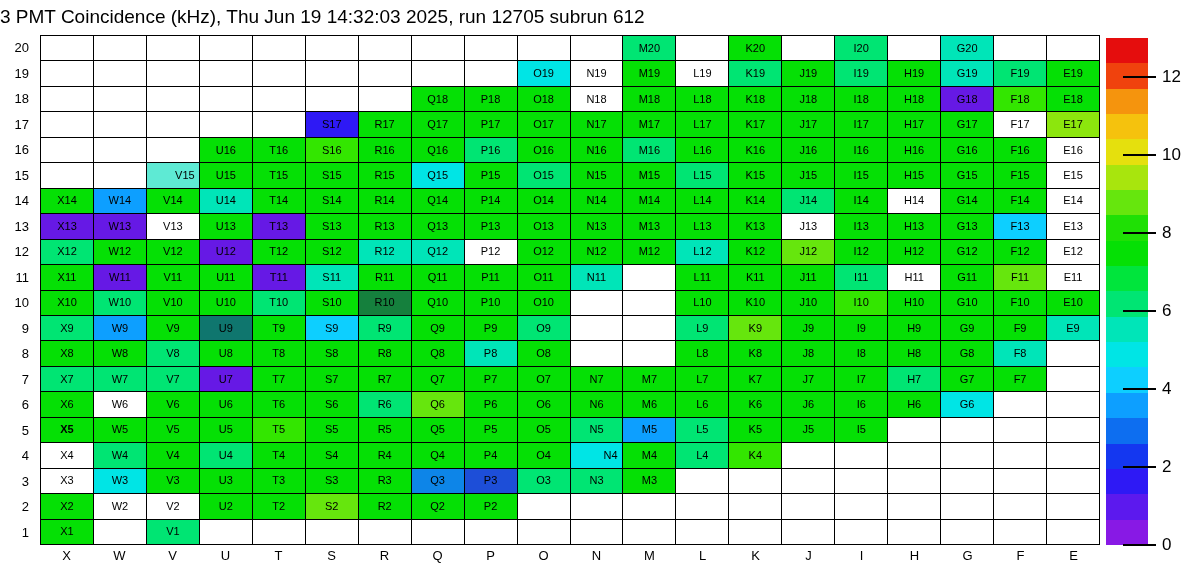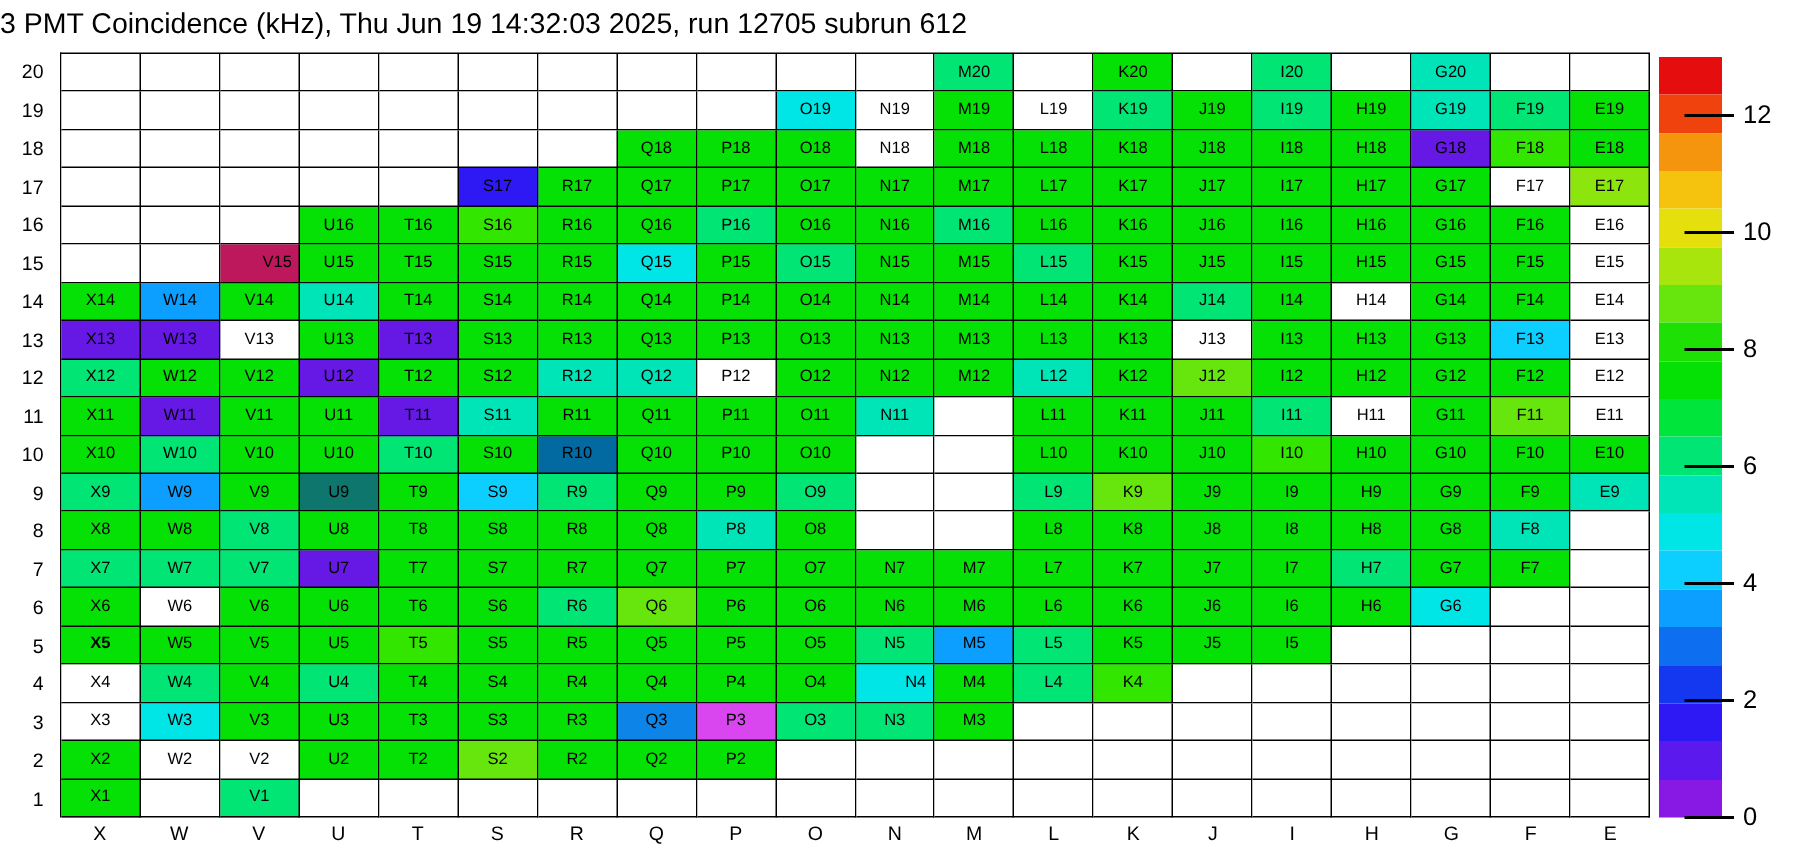--- a/index.html
+++ b/index.html
@@ -173,21 +173,21 @@
     <div class="cell" style="background: rgb(5, 224, 5);">L16</div>
     <div class="cell" style="background: rgb(5, 224, 5);">K16</div>
     <div class="cell" style="background: rgb(5, 224, 5);">J16</div>
     <div class="cell" style="background: rgb(5, 224, 5);">I16</div>
     <div class="cell" style="background: rgb(5, 224, 5);">H16</div>
     <div class="cell" style="background: rgb(5, 224, 5);">G16</div>
     <div class="cell" style="background: rgb(5, 224, 5);">F16</div>
     <div class="cell" style="background: rgb(255, 255, 255);">E16</div>
     <div class="cell" style="background: rgb(255, 255, 255);"></div>
     <div class="cell" style="background: rgb(255, 255, 255);"></div>
-    <div class="cell" style="background: #be185d; padding-left: 24px;">V15</div>
+    <div class="cell" style="background: #5eead4; padding-left: 24px;">V15</div>
     <div class="cell" style="background: rgb(5, 224, 5);">U15</div>
     <div class="cell" style="background: rgb(5, 224, 5);">T15</div>
     <div class="cell" style="background: rgb(5, 224, 5);">S15</div>
     <div class="cell" style="background: rgb(5, 224, 5);">R15</div>
     <div class="cell" style="background: rgb(0, 229, 229);">Q15</div>
     <div class="cell" style="background: rgb(5, 224, 5);">P15</div>
     <div class="cell" style="background: rgb(0, 229, 115);">O15</div>
     <div class="cell" style="background: rgb(5, 224, 5);">N15</div>
     <div class="cell" style="background: rgb(5, 224, 5);">M15</div>
     <div class="cell" style="background: rgb(0, 229, 115);">L15</div>
@@ -277,21 +277,21 @@
     <div class="cell" style="background: rgb(255, 255, 255);">H11</div>
     <div class="cell" style="background: rgb(5, 224, 5);">G11</div>
     <div class="cell" style="background: rgb(102, 230, 13);">F11</div>
     <div class="cell" style="background: rgb(255, 255, 255);">E11</div>
     <div class="cell" style="background: rgb(5, 224, 5);">X10</div>
     <div class="cell" style="background: rgb(0, 229, 115);">W10</div>
     <div class="cell" style="background: rgb(5, 224, 5);">V10</div>
     <div class="cell" style="background: rgb(5, 224, 5);">U10</div>
     <div class="cell" style="background: rgb(0, 229, 115);">T10</div>
     <div class="cell" style="background: rgb(5, 224, 5);">S10</div>
-    <div class="cell" style="background: #0369a1;">R10</div>
+    <div class="cell" style="background: #15803d;">R10</div>
     <div class="cell" style="background: rgb(5, 224, 5);">Q10</div>
     <div class="cell" style="background: rgb(5, 224, 5);">P10</div>
     <div class="cell" style="background: rgb(5, 224, 5);">O10</div>
     <div class="cell" style="background: rgb(255, 255, 255);"></div>
     <div class="cell" style="background: rgb(255, 255, 255);"></div>
     <div class="cell" style="background: rgb(5, 224, 5);">L10</div>
     <div class="cell" style="background: rgb(5, 224, 5);">K10</div>
     <div class="cell" style="background: rgb(5, 224, 5);">J10</div>
     <div class="cell" style="background: rgb(51, 230, 0);">I10</div>
     <div class="cell" style="background: rgb(5, 224, 5);">H10</div>
@@ -419,21 +419,21 @@
     <div class="cell" style="background: rgb(255, 255, 255);"></div>
     <div class="cell" style="background: rgb(255, 255, 255);"></div>
     <div class="cell" style="background: rgb(255, 255, 255);">X3</div>
     <div class="cell" style="background: rgb(0, 229, 229);">W3</div>
     <div class="cell" style="background: rgb(5, 224, 5);">V3</div>
     <div class="cell" style="background: rgb(5, 224, 5);">U3</div>
     <div class="cell" style="background: rgb(5, 224, 5);">T3</div>
     <div class="cell" style="background: rgb(5, 224, 5);">S3</div>
     <div class="cell" style="background: rgb(5, 224, 5);">R3</div>
     <div class="cell" style="background: rgb(13, 133, 232);">Q3</div>
-    <div class="cell" style="background: #d946ef;">P3</div>
+    <div class="cell" style="background: #1d4ed8;">P3</div>
     <div class="cell" style="background: rgb(0, 229, 115);">O3</div>
     <div class="cell" style="background: rgb(0, 229, 115);">N3</div>
     <div class="cell" style="background: rgb(5, 224, 5);">M3</div>
     <div class="cell" style="background: rgb(255, 255, 255);"></div>
     <div class="cell" style="background: rgb(255, 255, 255);"></div>
     <div class="cell" style="background: rgb(255, 255, 255);"></div>
     <div class="cell" style="background: rgb(255, 255, 255);"></div>
     <div class="cell" style="background: rgb(255, 255, 255);"></div>
     <div class="cell" style="background: rgb(255, 255, 255);"></div>
     <div class="cell" style="background: rgb(255, 255, 255);"></div>

